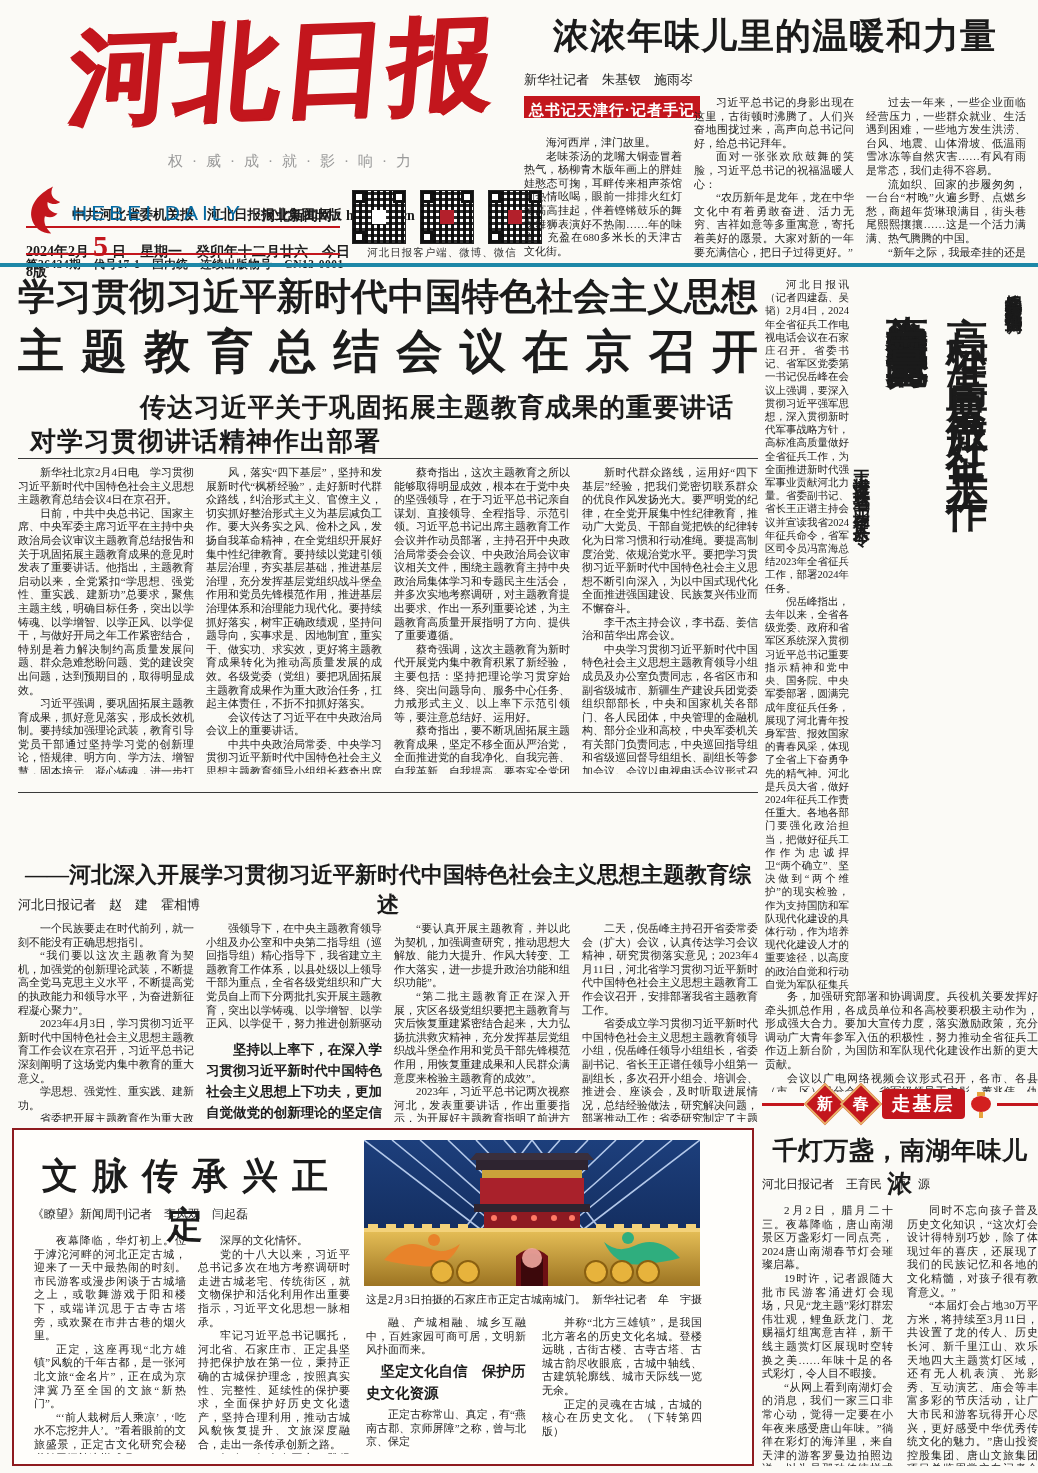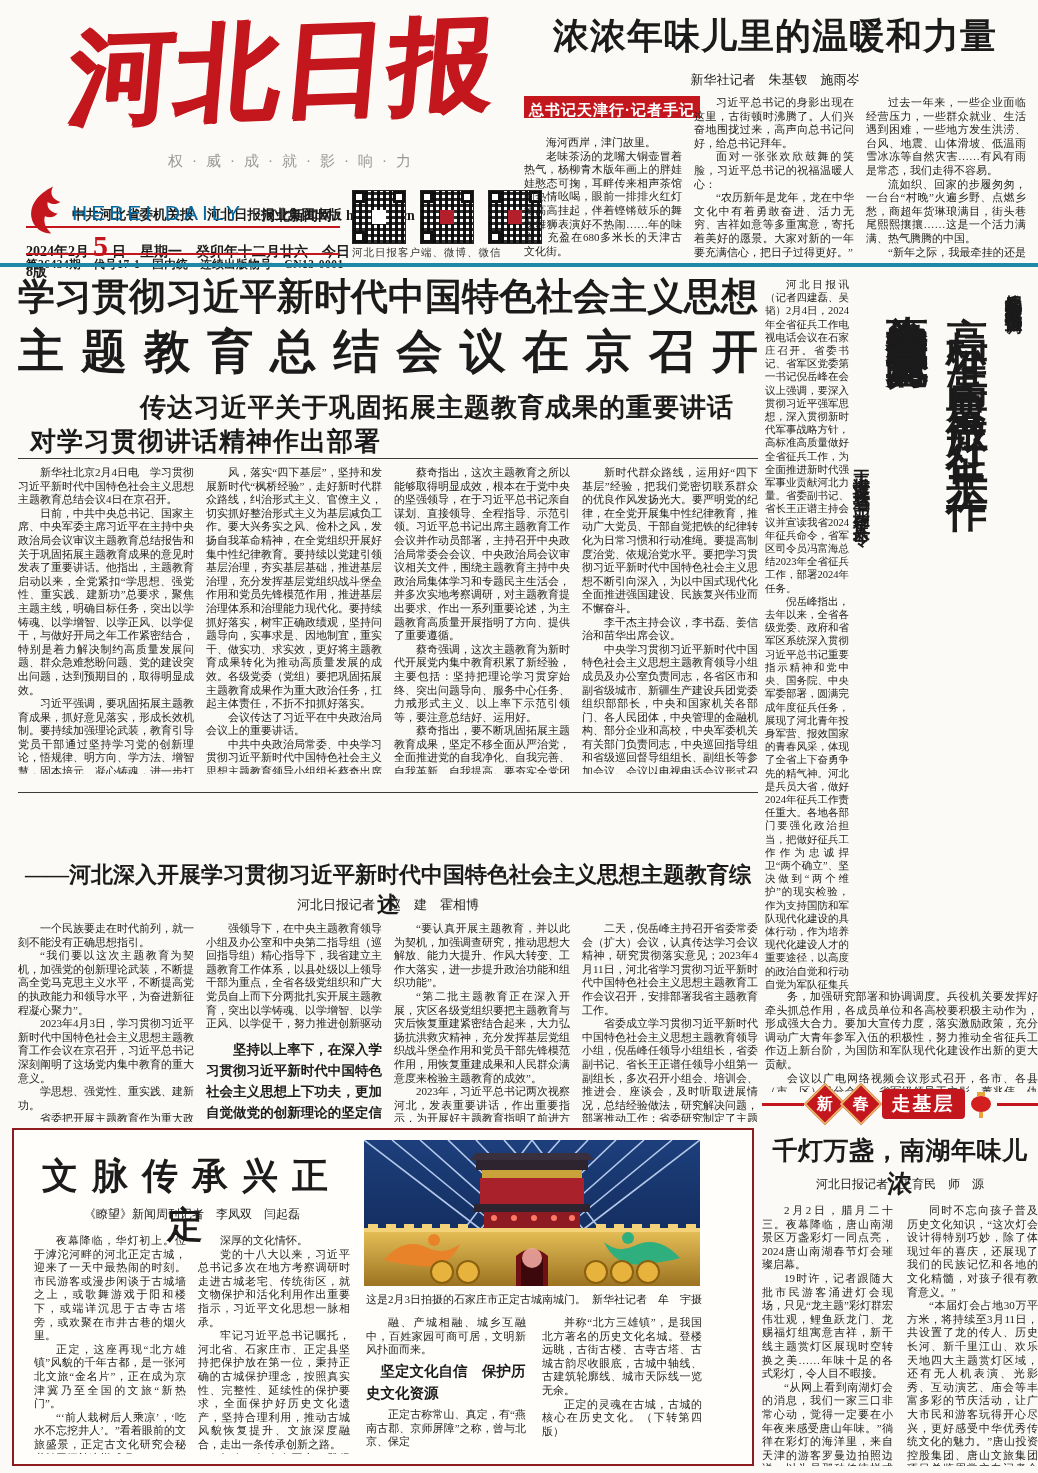--- a/index.html
+++ b/index.html
@@ -28,21 +28,21 @@
         repeating-linear-gradient(0deg,rgba(10,10,10,.85) 0 3px,transparent 3px 6px),
         repeating-linear-gradient(90deg,#141414 0 3px,#fff 3px 6px);}
   .qr .fm{position:absolute;width:12px;height:12px;background:#fff;border:3px solid #111;box-sizing:border-box;}
   .qr .fm.tl{top:0;left:0}.qr .fm.tr{top:0;right:0}.qr .fm.bl{bottom:0;left:0}
   .qr .ctr{position:absolute;left:19px;top:19px;width:14px;height:14px;background:#fff;}
   .qr .ctr.red{background:#b3202b;}
   .qr-caption{font-size:10.5px;color:#333;letter-spacing:1px;}
 
   
   #top-title{font-size:36px;font-weight:900;text-align:center;letter-spacing:1px;}
-  .byline{font-size:13px;text-align:center;color:#222;}
+  .byline{font-size:13px;text-align:left;color:#222;}
   #badge-tianjin{background:#c3161d;color:#fff;font-weight:bold;font-size:15px;text-align:center;
                  line-height:28px;letter-spacing:1px;font-family:"Liberation Sans",sans-serif;}
 
   
   #lead-h1{font-size:37px;font-weight:900;text-align:justify;text-align-last:justify;line-height:1.15;}
   #lead-h2{font-size:46px;font-weight:900;text-align:justify;text-align-last:justify;line-height:1.1;}
   .lead-sub{font-size:26px;font-weight:bold;letter-spacing:1px;}
   .lead-cols{display:flex;gap:12px;}
   .lead-cols .col{flex:1;}
 
@@ -120,21 +120,21 @@
         <div class="fm bl"></div>
         <div class="ctr red"></div>
       </div>
     <div class="qr">
         <div class="fm tl"></div>
         <div class="fm tr"></div>
         <div class="fm bl"></div>
         <div class="ctr red"></div>
       </div>
   </div>
-  <div class="abs qr-caption" style="left:352px;top:246px;width:180px;font-family:Liberation Serif, serif;">河北日报客户端、微博、微信</div>
+  <div class="abs qr-caption" style="left:352px;top:246px;width:180px;text-align:center;font-family:Liberation Serif, serif;">河北日报客户端、微博、微信</div>
 
   <div class="abs" style="left:524px;top:12px;width:502px;">
     <div id="top-title">浓浓年味儿里的温暖和力量</div>
     <div class="byline" style="margin-top:10px;">新华社记者　朱基钗　施雨岑</div>
   </div>
   <div class="abs" id="badge-tianjin" style="left:524px;top:96px;width:176px;height:22px;">总书记天津行·记者手记</div>
   <div class="abs col" style="left:524px;top:136px;width:158px;height:122px;">
       <p>海河西岸，津门故里。</p>
       <p>老味茶汤的龙嘴大铜壶冒着热气，杨柳青木版年画上的胖娃娃憨态可掬，耳畔传来相声茶馆的热情吆喝，眼前一排排火红灯笼高高挂起，伴着铿锵鼓乐的舞龙舞狮表演好不热闹……年的味道，充盈在680多米长的天津古文化街。</p>
     </div>

